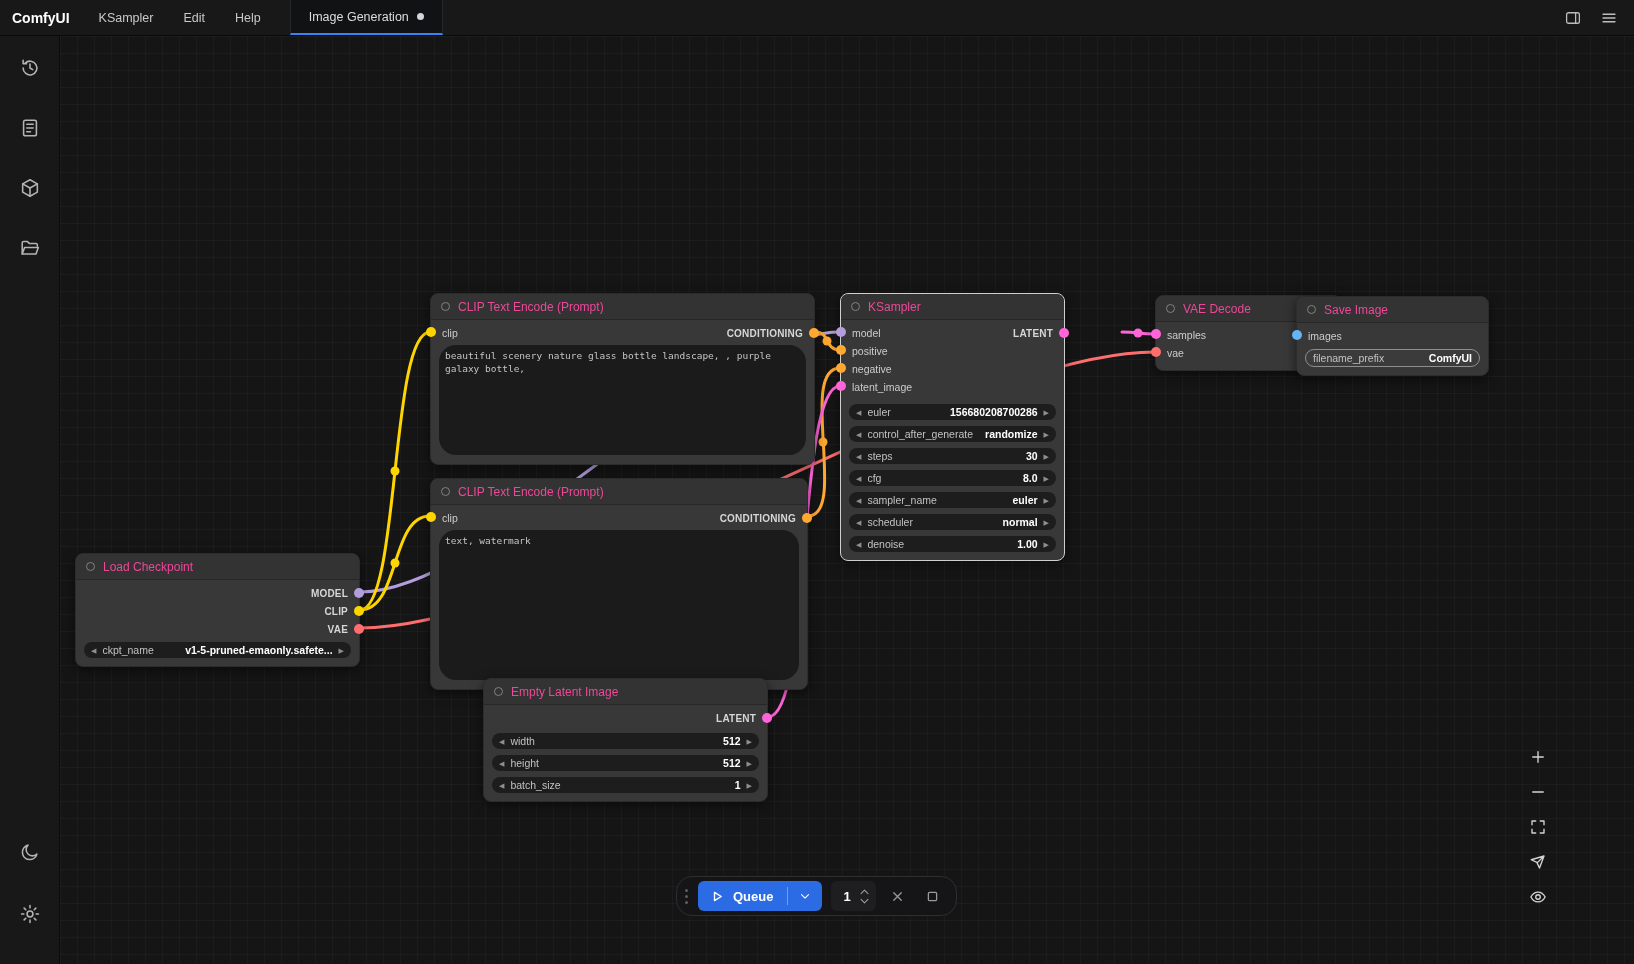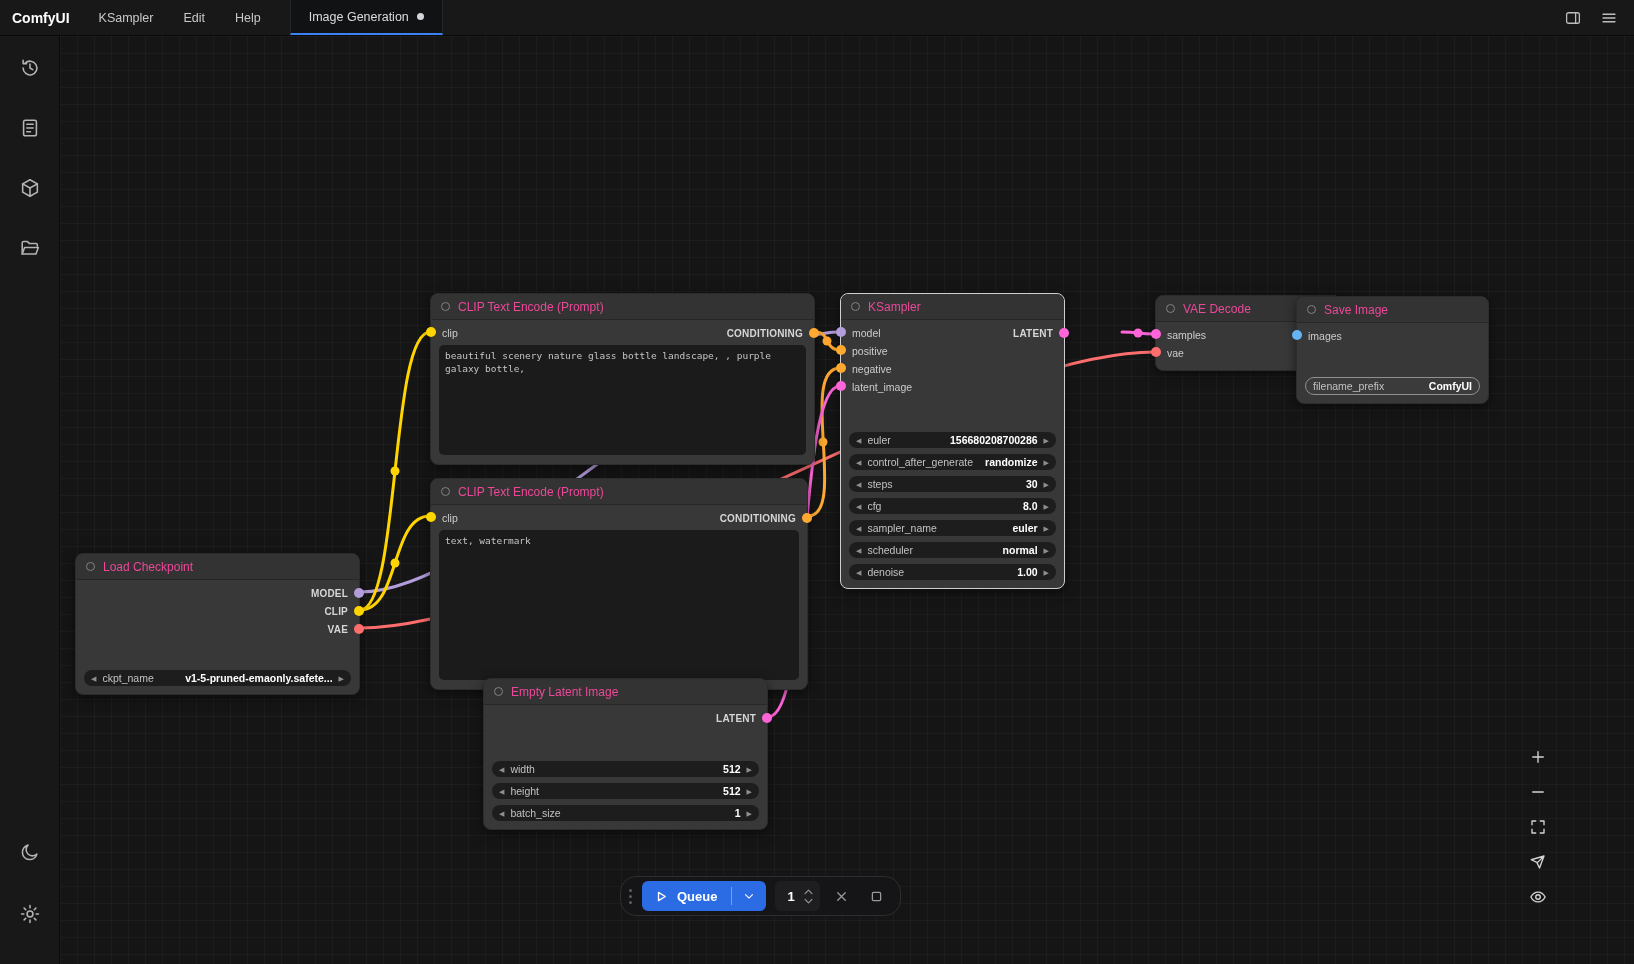--- a/index.html
+++ b/index.html
@@ -52,35 +52,35 @@
   .slot { display:flex; align-items:flex-start; gap:6px; font-size:10.5px; color:#cccccc; }
   .slot.in  .slot-dot { margin-left:-5px; }
   .slot.out .slot-dot { margin-right:-5px; }
   .slot.out { margin-left:auto; }
   .slot-dot { width:10px; height:10px; border-radius:50%; flex:0 0 auto; }
   .out-label { font-weight:600; font-size:10px; letter-spacing:0.2px; color:#d6d6d6; }
   .dot-model { background:#B39DDB; } .dot-clip { background:#FFD500; }
   .dot-vae { background:#FF6E6E; }  .dot-cond { background:#FFA931; }
   .dot-latent { background:#FF64D8; } .dot-image { background:#64B5F6; }
 
-  .prompt-box { margin:3px 8px 1px; background:#1b1b1b; border-radius:5px; padding:5px 6px;
+  .prompt-box { margin:3px 8px 1px; background:#1b1b1b; border-radius:17px; padding:5px 6px;
     font-family:"DejaVu Sans Mono", monospace; font-size:9.5px; line-height:1.35; color:#c4c4c4;
     overflow:hidden; white-space:pre-wrap; word-break:break-word; }
 
-  .widgets { display:flex; flex-direction:column; gap:6px; padding:4px 8px 0;margin-top:28px; }
+  .widgets { display:flex; flex-direction:column; gap:6px; padding:4px 8px 0; }
   .widgets.after-slots { padding-top:8px; }
   .widget { display:flex; align-items:center; gap:6px; height:16px; background:#1d1d1d;
     border-radius:9px; padding:0 7px; font-size:10.5px; }
   .w-arrow { color:#8f8f8f; font-size:7px; line-height:1; flex:0 0 auto; }
   .w-label { color:#c2c2c2; white-space:nowrap; }
   .w-value { margin-left:auto; color:#ffffff; font-weight:700; white-space:nowrap; }
   .widget.text-style { background:#3b3b3b; border:1px solid #8f8f8f; height:18px; border-radius:9px; }
 
   
-  .queue-bar { position:absolute; left:620px; top:876px; height:40px; z-index:30;
+  .queue-bar { position:absolute; left:676px; top:876px; height:40px; z-index:30;
     display:flex; align-items:center; gap:9px; padding:0 10px 0 7px; background:#151517;
     border:1px solid #2e2e31; border-radius:16px; }
   .drag-handle { display:flex; flex-direction:column; gap:3px; padding:0 1px; }
   .drag-handle i { width:3px; height:3px; border-radius:50%; background:#5d5d5d; }
   .queue-btn { display:flex; align-items:center; height:30px; background:#2b6be4; border-radius:6px;
     color:#ffffff; overflow:hidden; }
   .queue-btn .q-main { display:flex; align-items:center; gap:8px; padding:0 14px 0 12px;
     font-size:13px; font-weight:600; }
   .queue-btn .q-sep { width:1px; height:18px; background:rgba(255,255,255,0.35); }
   .queue-btn .q-arrow { padding:0 10px; display:flex; align-items:center; }

